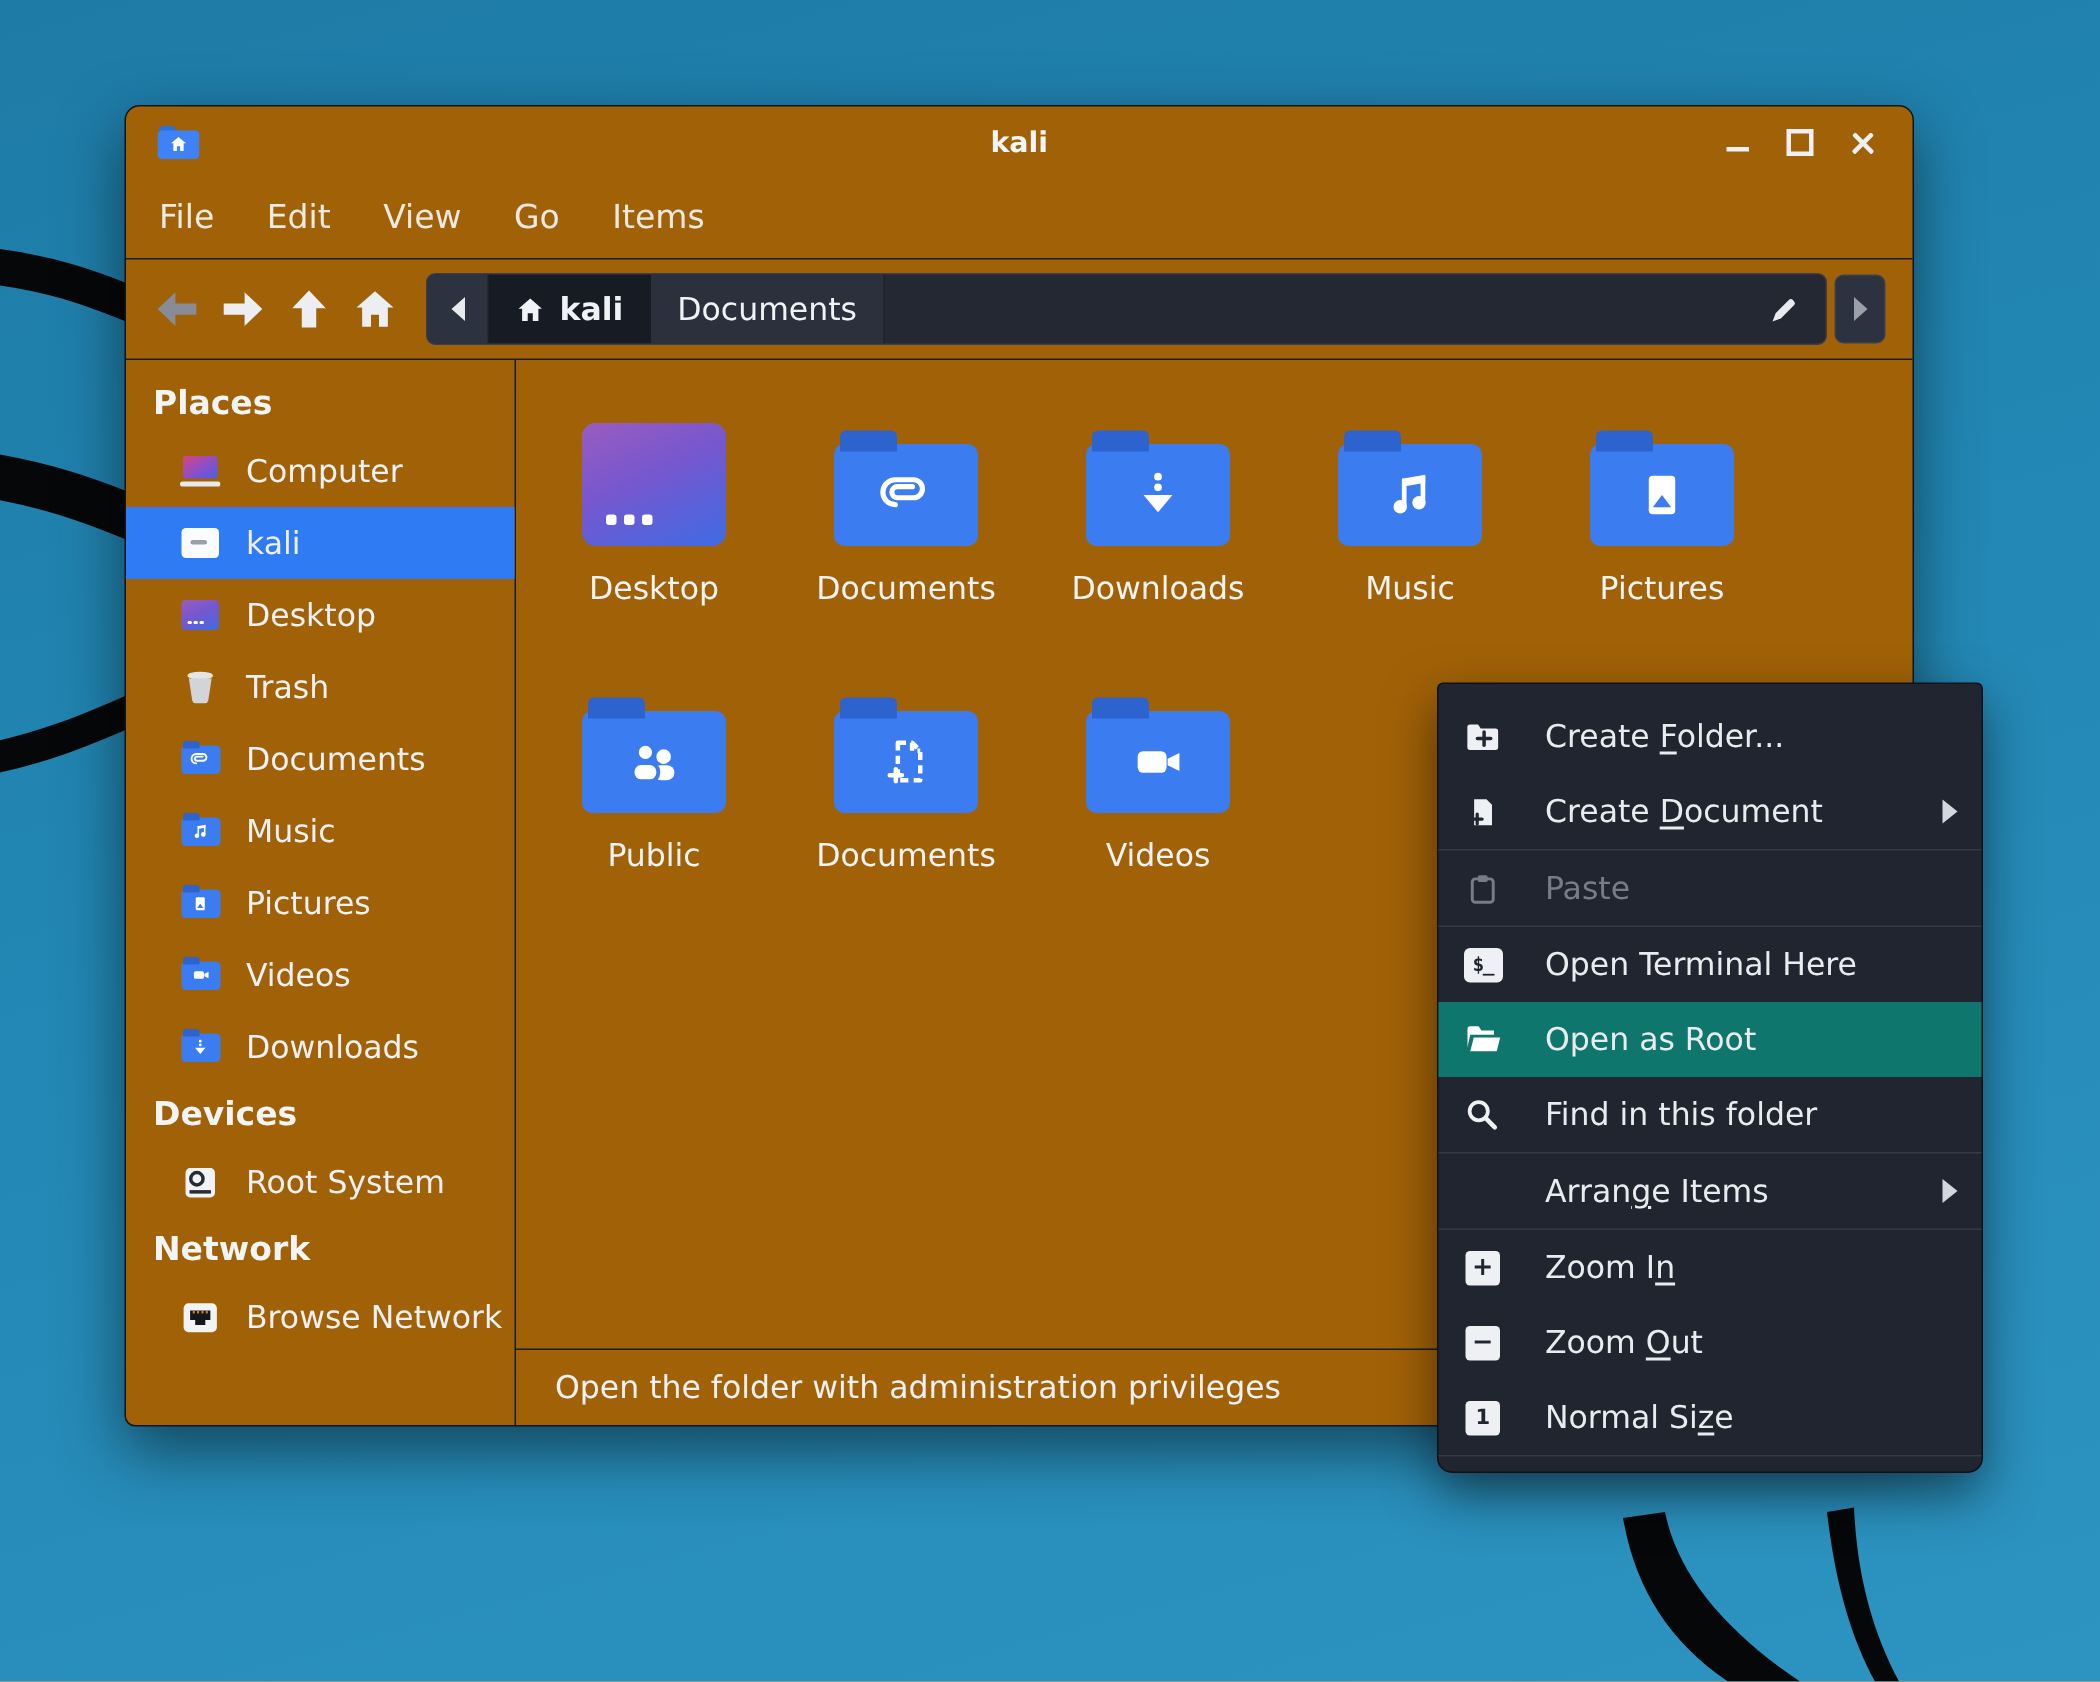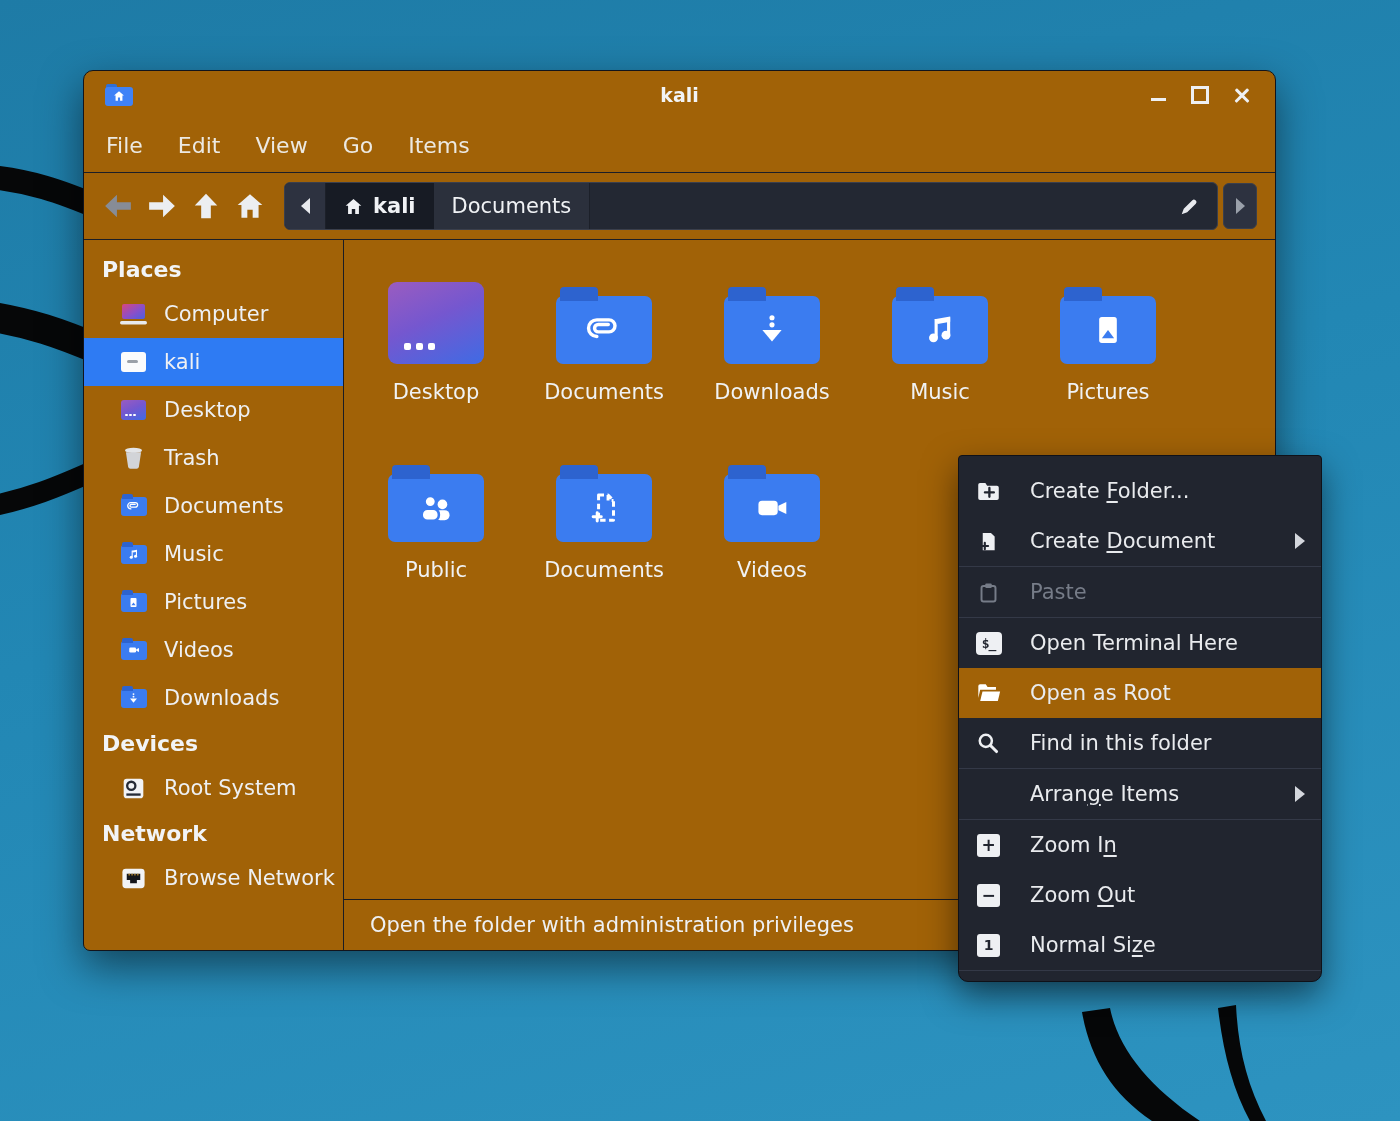--- a/index.html
+++ b/index.html
@@ -75,21 +75,21 @@
 
   .statusbar{height:50px;flex:none;border-top:1px solid #191c24;display:flex;align-items:center;
     padding-left:26px;color:#eef0f3;font-size:21px;}
 
   
   .ctx{position:absolute;left:958px;top:455px;width:364px;z-index:2;background:#21252f;
     border:1px solid #0f1118;border-radius:4px 4px 10px 10px;box-shadow:0 14px 34px rgba(0,0,0,.5);
     padding:10px 0;box-sizing:border-box;}
   .ctx-item{height:50px;display:flex;align-items:center;padding:0 16px;color:#e9ebee;font-size:21px;gap:15px;}
   .ctx-item .mi{width:27px;height:26px;flex:none;margin-right:13px;display:flex;align-items:center;justify-content:center;}
-  .ctx-item.selected{background:#a16207;}
+  .ctx-item.selected{background:#0f766e;}
   .ctx-item.disabled{color:#767c88;}
   .ctx-sep{height:1px;background:#343947;margin:0;}
   .sub-arrow{margin-left:auto;width:0;height:0;border-top:8px solid transparent;border-bottom:8px solid transparent;border-left:10px solid #d4d7dd;}
   u{text-decoration:underline;text-underline-offset:3px;text-decoration-thickness:1.5px;}
 
   .sq-badge{width:23px;height:23px;background:#eef0f3;border-radius:3px;color:#21252f;
     display:flex;align-items:center;justify-content:center;font-weight:bold;font-size:17px;line-height:1;}
   .term-badge{width:26px;height:23px;background:#eef0f3;border-radius:4px;color:#21252f;
     display:flex;align-items:center;justify-content:center;font-weight:bold;font-size:13px;
     font-family:"DejaVu Sans Mono",monospace;letter-spacing:-1px;}

